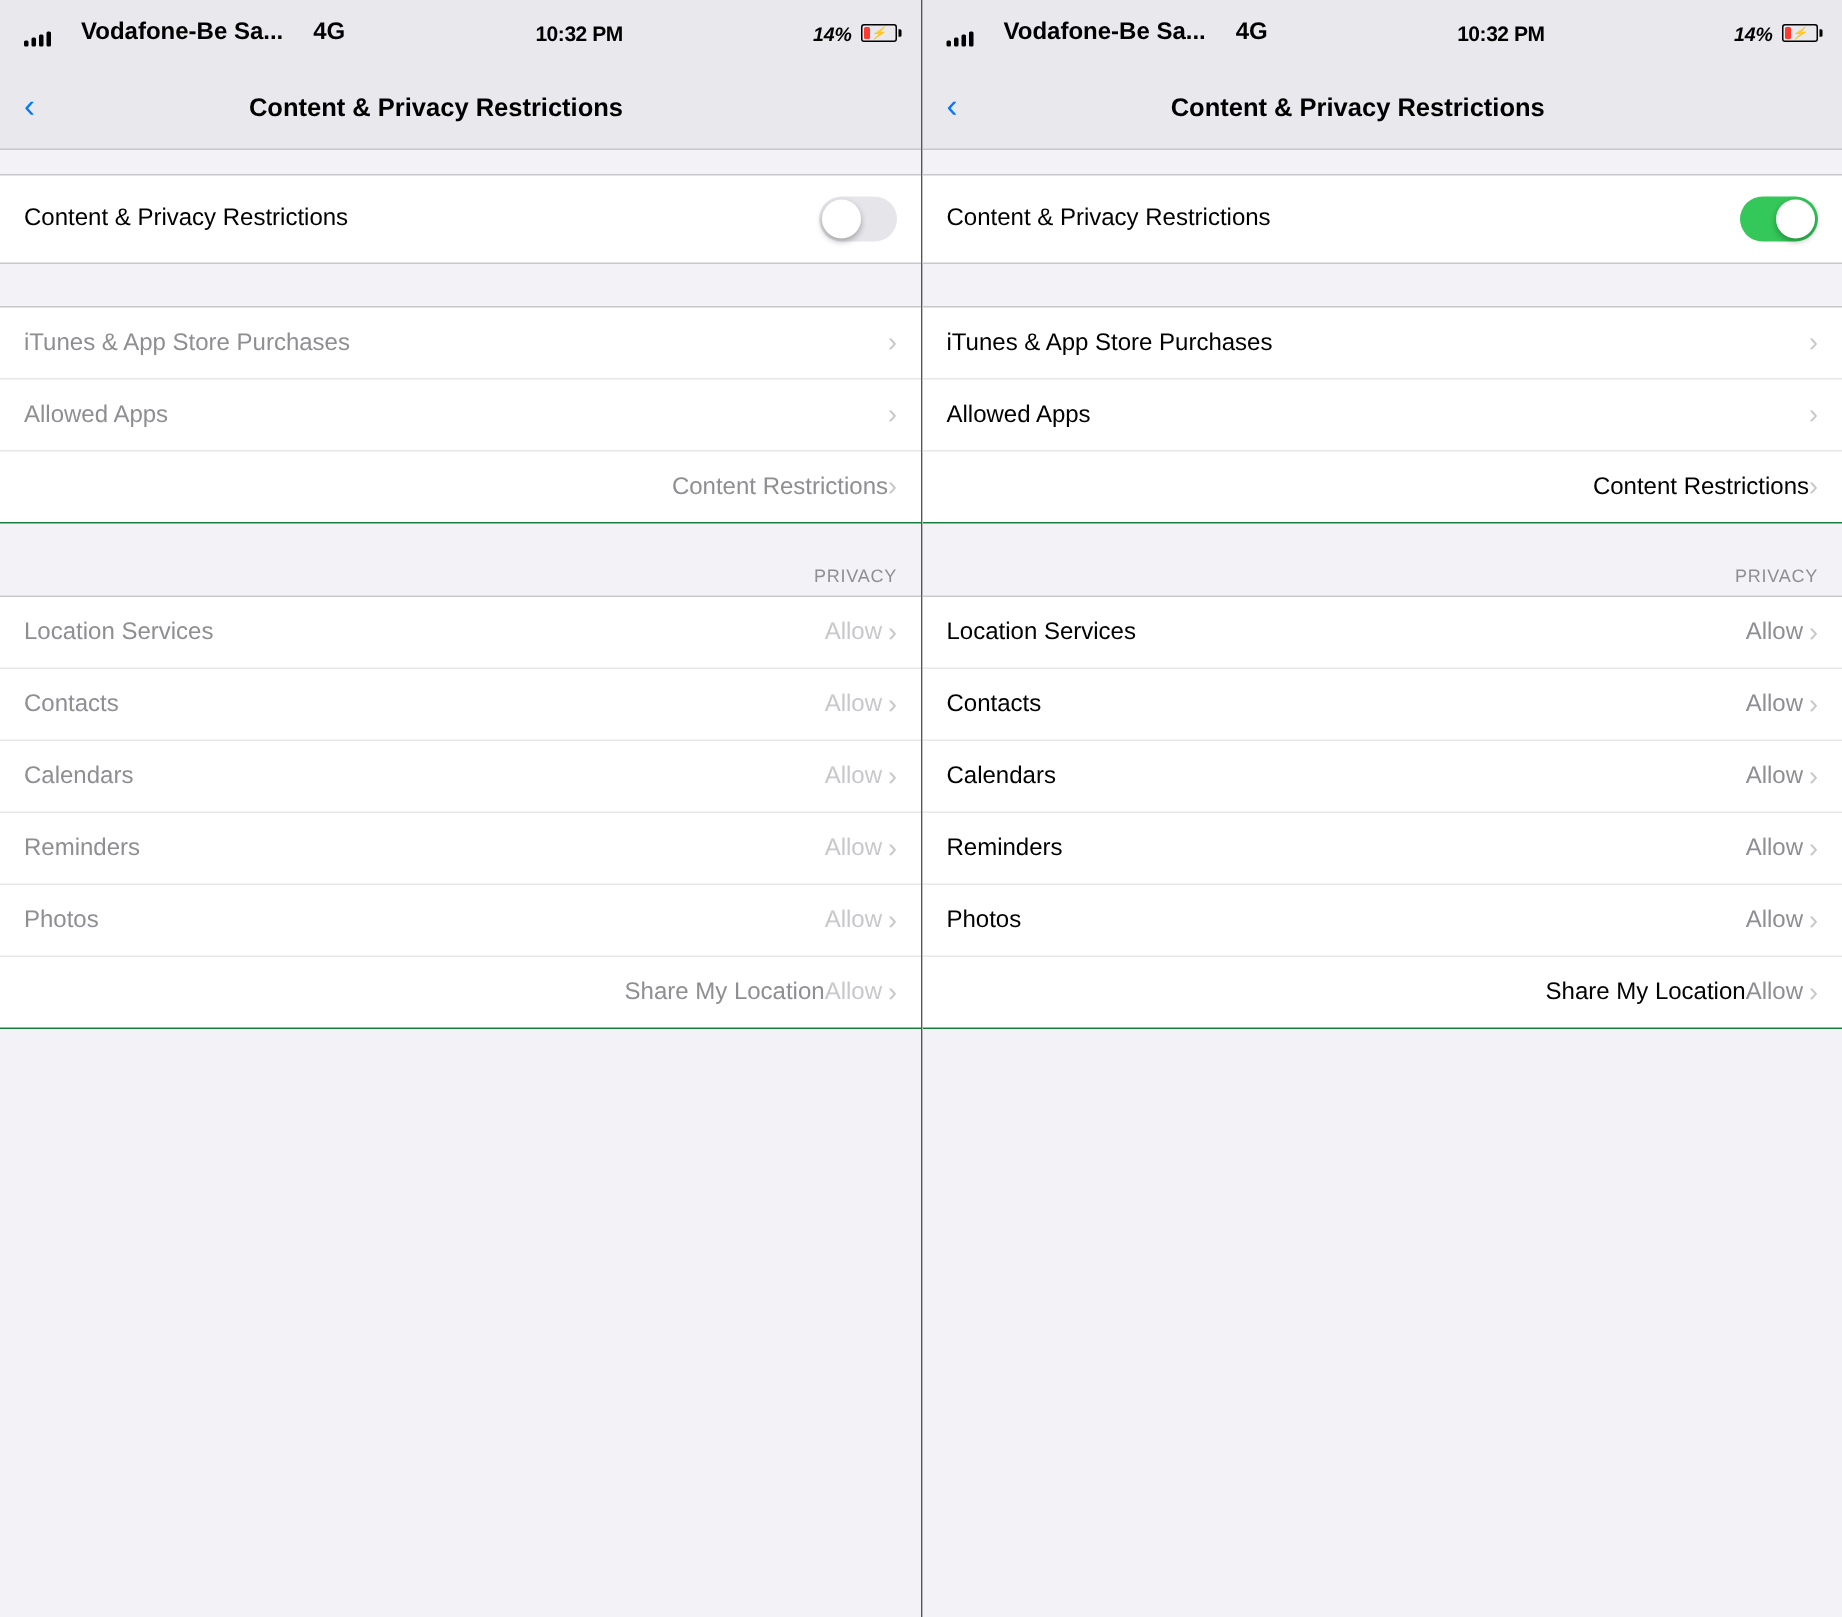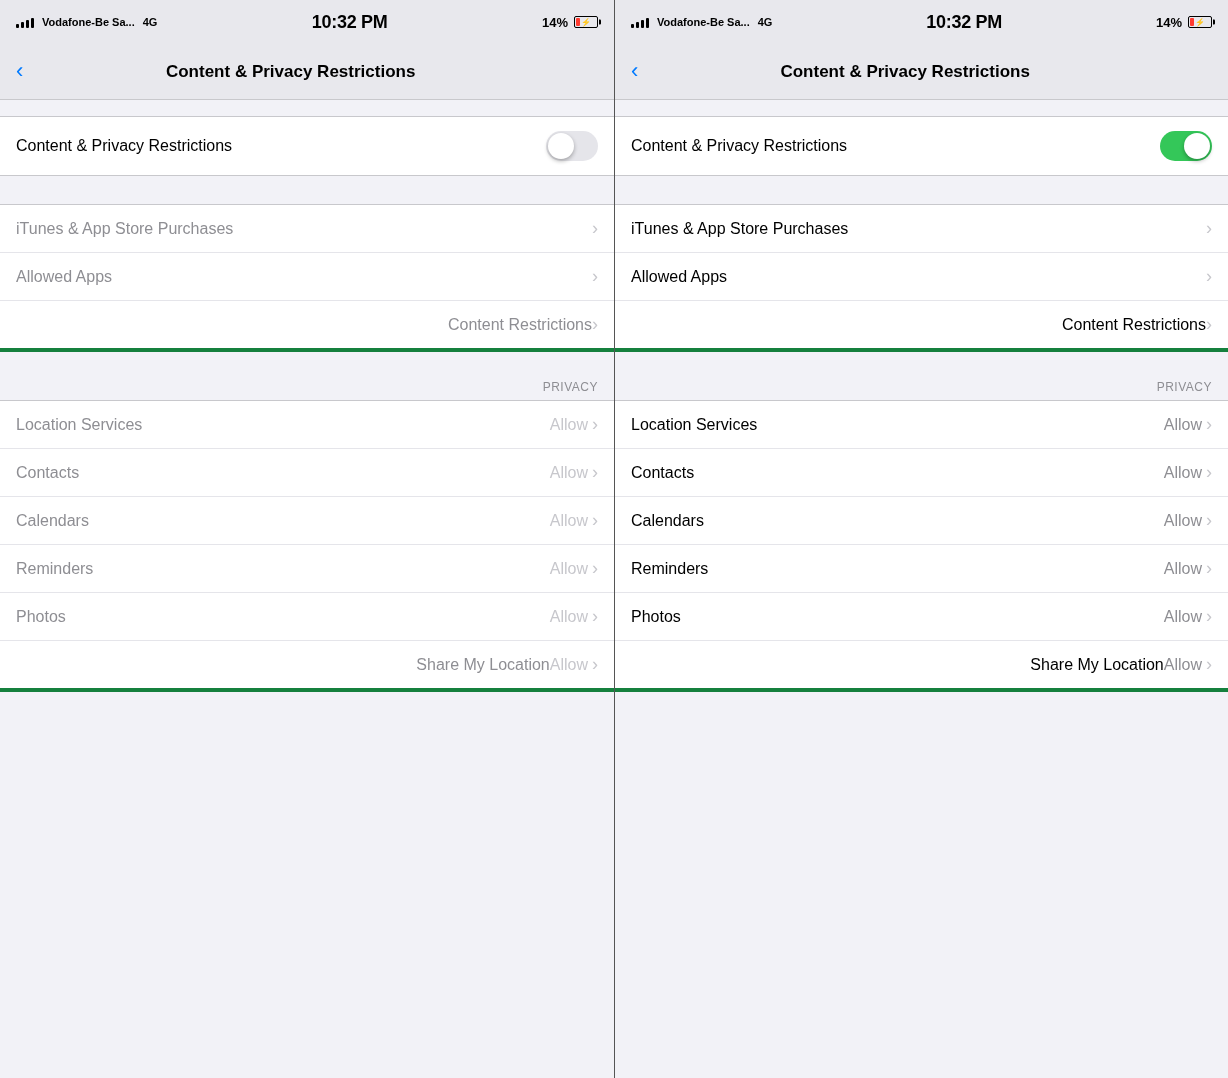--- a/index.html
+++ b/index.html
@@ -32,53 +32,54 @@
       display: flex;
       align-items: center;
       justify-content: space-between;
       padding: 0 16px;
       flex-shrink: 0;
     }
 
     .status-left {
       display: flex;
       align-items: flex-end;
-      gap: 8px;
-      font-size: 11px;
+      gap: 20px;
+      font-size: 16px;
       font-weight: 600;
       color: #000;
     }
 
     .signal-bars {
       display: flex;
       align-items: flex-end;
       gap: 2px;
       height: 12px;
     }
 
     .signal-bar {
       width: 3px;
       background: #000;
       border-radius: 1px;
     }
 
     .status-center {
-      font-size: 18px;
+      font-size: 14px;
       font-weight: 600;
       color: #000;
       letter-spacing: -0.3px;
     }
 
     .status-right {
       display: flex;
       align-items: center;
       gap: 6px;
       font-size: 13px;
       font-weight: 600;
       color: #000;
+      font-style: italic;
     }
 
     .battery-container {
       display: flex;
       align-items: center;
       gap: 3px;
     }
 
     .battery {
       width: 24px;
@@ -231,21 +232,21 @@
       font-weight: 500;
       color: #8e8e93;
       letter-spacing: 0.5px;
       text-transform: uppercase;
       text-align: right;
     }
 
     .settings-group {
       background: #fff;
       border-top: 1px solid #c8c8cc;
-      border-bottom: 4px solid #15803d;
+      border-bottom: 1px solid #15803d;
     }
 
     .settings-row {
       display: flex;
       align-items: center;
       justify-content: space-between;
       padding: 13px 16px;
       border-bottom: 1px solid #e5e5ea;
       cursor: pointer;
       min-height: 46px;

